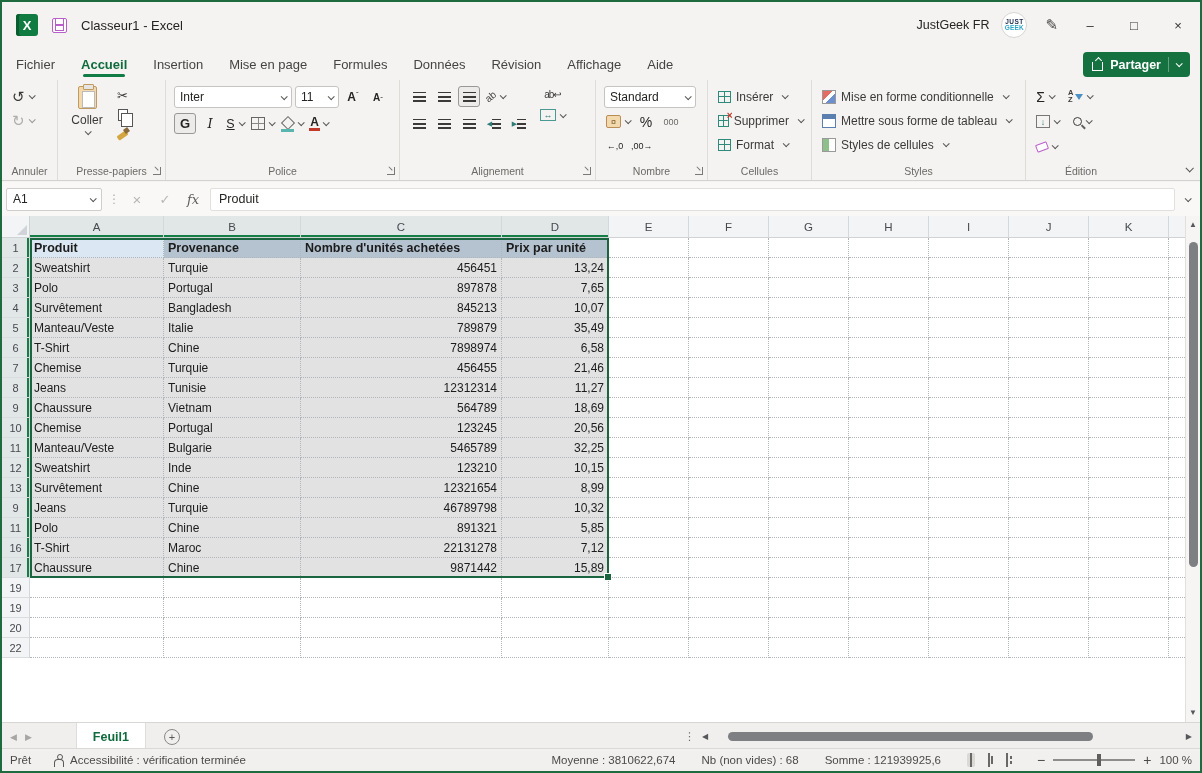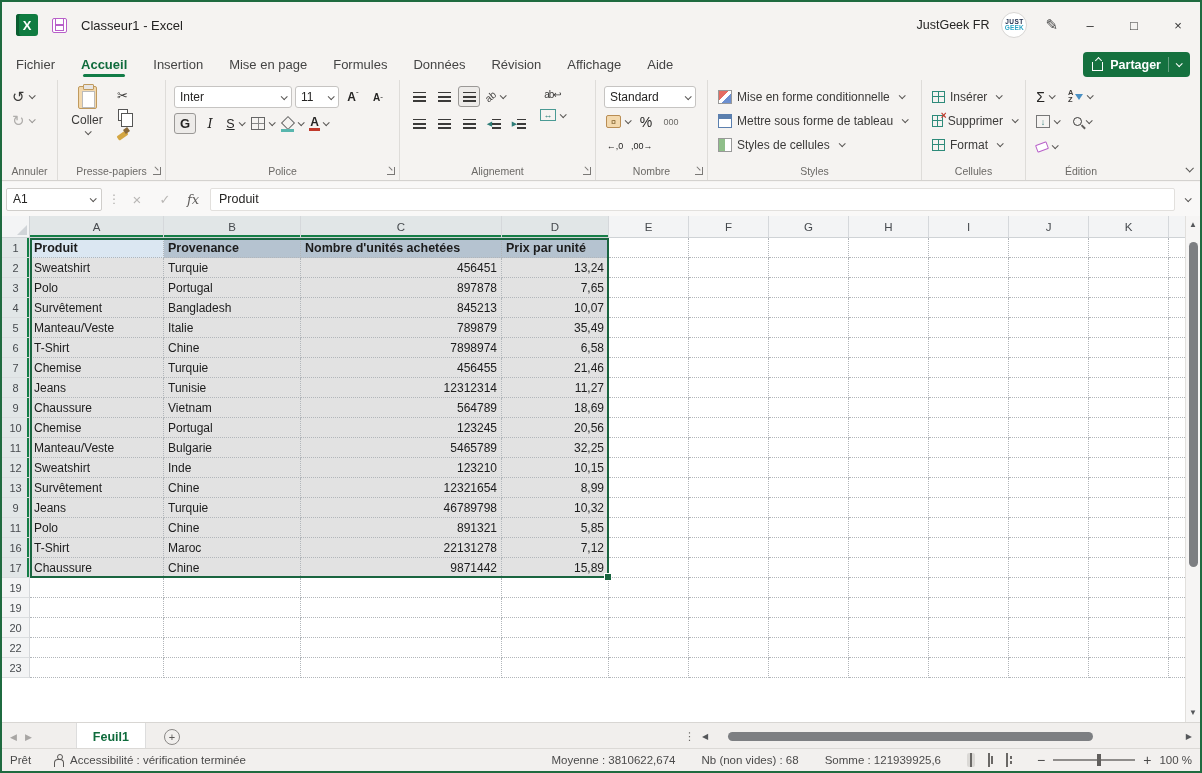--- a/index.html
+++ b/index.html
@@ -340,56 +340,56 @@
             <span style="font-size:9px">←,0</span>
           </span>
         <span class="sqbtn">
             <span style="font-size:9px">,00→</span>
           </span>
       </div>
       <div class="glabel">Nombre</div>
       <div class="dl"></div>
     </div>
 
+    <div class="rgroup" style="width:104px">
+      <div class="rbtn">
+          <span class="grid-teal"></span>
+          <span>Insérer</span>
+          <span class="chev"></span>
+        </div>
+      <div class="rbtn" style="margin-top:3px">
+          <span class="grid-teal grid-red"></span>
+          <span>Supprimer</span>
+          <span class="chev"></span>
+        </div>
+      <div class="rbtn" style="margin-top:3px">
+          <span class="grid-teal"></span>
+          <span>Format</span>
+          <span class="chev"></span>
+        </div>
+      <div class="glabel">Cellules</div>
+    </div>
+
     <div class="rgroup" style="width:214px">
       <div class="rbtn">
           <span class="cfic"></span>
           <span>Mise en forme conditionnelle</span>
           <span class="chev"></span>
         </div>
       <div class="rbtn" style="margin-top:3px">
           <span class="tfic"></span>
           <span>Mettre sous forme de tableau</span>
           <span class="chev"></span>
         </div>
       <div class="rbtn" style="margin-top:3px">
           <span class="csic"></span>
           <span>Styles de cellules</span>
           <span class="chev"></span>
         </div>
       <div class="glabel">Styles</div>
-    </div>
-
-    <div class="rgroup" style="width:104px">
-      <div class="rbtn">
-          <span class="grid-teal"></span>
-          <span>Insérer</span>
-          <span class="chev"></span>
-        </div>
-      <div class="rbtn" style="margin-top:3px">
-          <span class="grid-teal grid-red"></span>
-          <span>Supprimer</span>
-          <span class="chev"></span>
-        </div>
-      <div class="rbtn" style="margin-top:3px">
-          <span class="grid-teal"></span>
-          <span>Format</span>
-          <span class="chev"></span>
-        </div>
-      <div class="glabel">Cellules</div>
     </div>
 
     <div class="rgroup" style="width:110px;border-right:none">
       <div class="rrow" style="gap:10px">
         <span class="sqbtn">
             <span style="font-size:14px">Σ</span>
             <span class="chev"></span>
           </span>
         <span class="sqbtn">
             <span class="azic">
@@ -748,35 +748,20 @@
         <div class="g-cell" style="width:80px"></div>
         <div class="g-cell" style="width:80px"></div>
         <div class="g-cell" style="width:80px"></div>
         <div class="g-cell" style="width:80px"></div>
         <div class="g-cell" style="width:80px"></div>
         <div class="g-cell" style="width:80px"></div>
         <div class="g-cell" style="width:20px"></div>
       </div>
       <div class="g-row" style="height:20px">
         <div class="g-rh">22</div>
-        <div class="g-cell" style="width:134px"></div>
-        <div class="g-cell" style="width:137px"></div>
-        <div class="g-cell" style="width:201px"></div>
-        <div class="g-cell" style="width:107px"></div>
-        <div class="g-cell" style="width:80px"></div>
-        <div class="g-cell" style="width:80px"></div>
-        <div class="g-cell" style="width:80px"></div>
-        <div class="g-cell" style="width:80px"></div>
-        <div class="g-cell" style="width:80px"></div>
-        <div class="g-cell" style="width:80px"></div>
-        <div class="g-cell" style="width:80px"></div>
-        <div class="g-cell" style="width:20px"></div>
-      </div>
-      <div class="g-row" style="height:20px">
-        <div class="g-rh">23</div>
         <div class="g-cell" style="width:134px"></div>
         <div class="g-cell" style="width:137px"></div>
         <div class="g-cell" style="width:201px"></div>
         <div class="g-cell" style="width:107px"></div>
         <div class="g-cell" style="width:80px"></div>
         <div class="g-cell" style="width:80px"></div>
         <div class="g-cell" style="width:80px"></div>
         <div class="g-cell" style="width:80px"></div>
         <div class="g-cell" style="width:80px"></div>
         <div class="g-cell" style="width:80px"></div>

